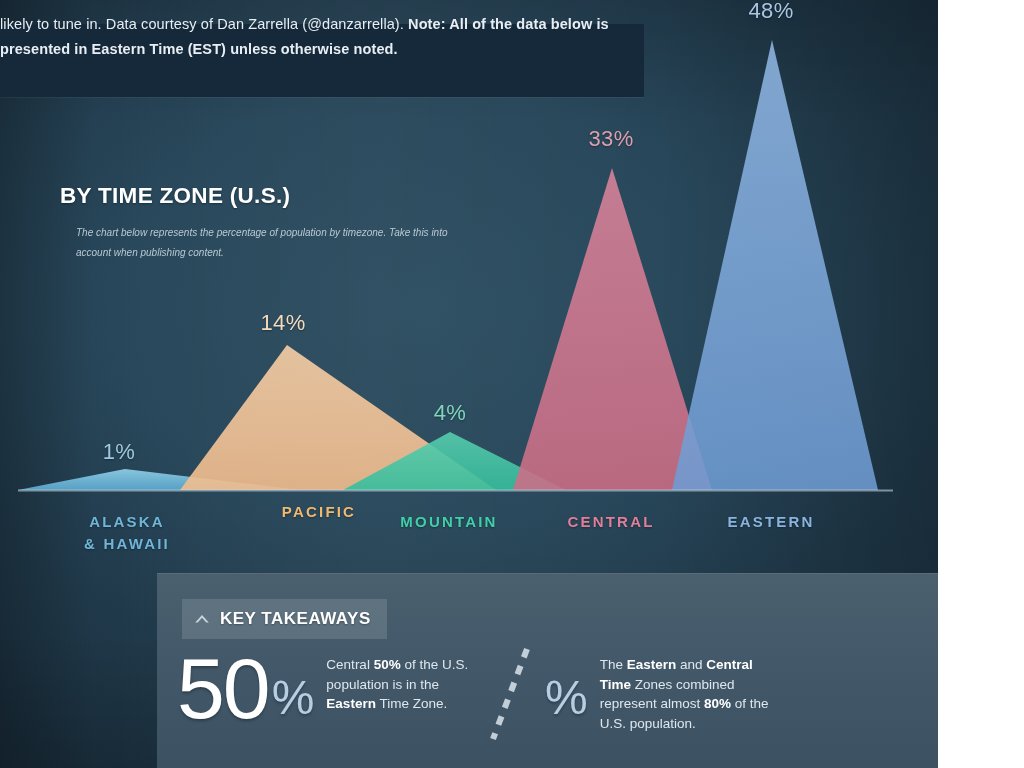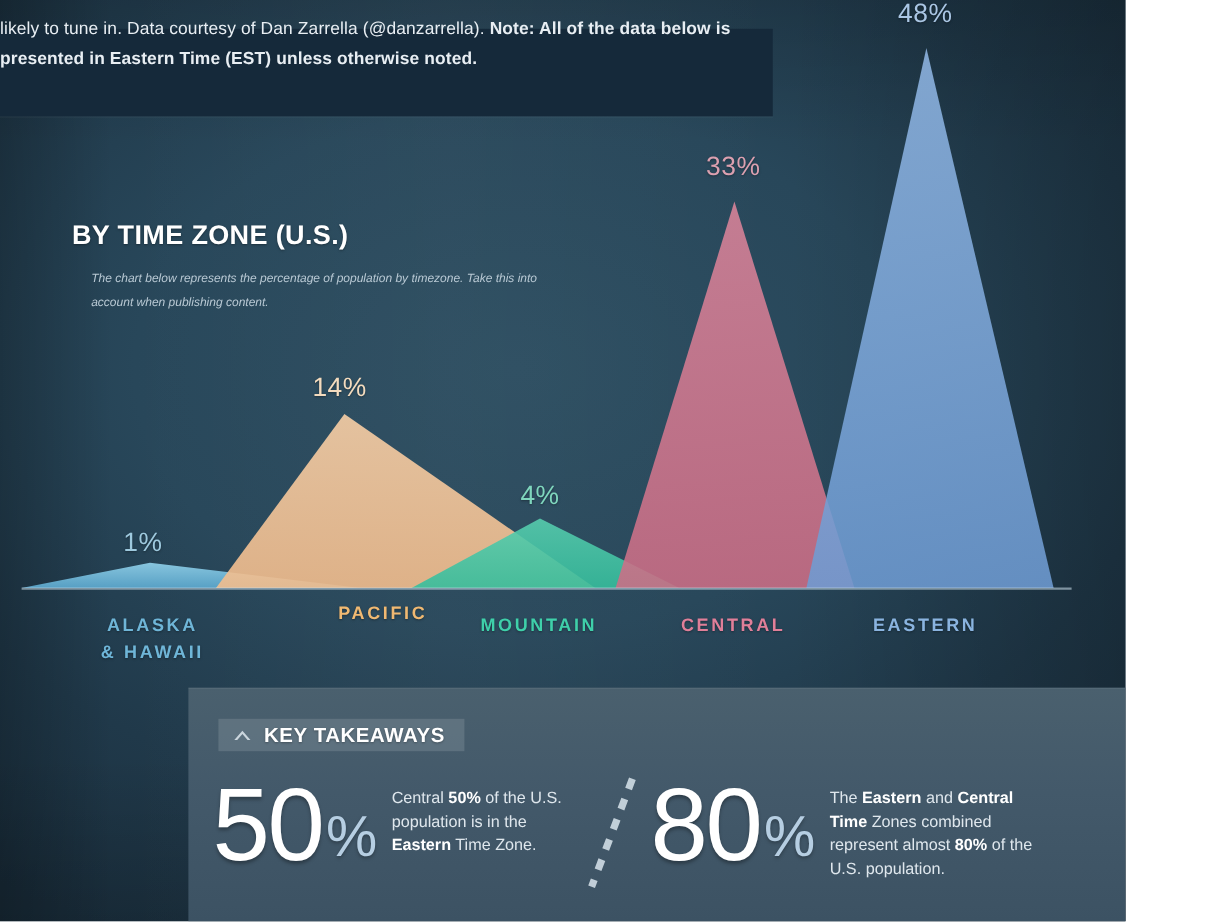--- a/index.html
+++ b/index.html
@@ -77,21 +77,21 @@
     text-align:center;
   }
 
   
   #takeaways{
     position:absolute;left:157px;top:573px;width:781px;height:195px;z-index:5;
     background:linear-gradient(180deg,#4a606e 0%,#43596a 45%,#3c5263 100%);
     box-shadow:inset 0 1px 0 rgba(255,255,255,.08);
   }
   #ktbadge{
-    position:absolute;left:25px;top:26px;height:27px;
+    position:absolute;left:25px;top:26px;height:40px;
     display:flex;align-items:center;gap:9px;
     background:rgba(255,255,255,.13);
     padding:0 16px 0 11px;
   }
   #ktbadge .chev{display:block;width:18px;height:18px;opacity:.82;}
   #ktbadge .kt-text{
     color:#ffffff;font-size:17px;font-weight:700;letter-spacing:.5px;
     text-transform:uppercase;text-shadow:0 1px 2px rgba(0,0,0,.3);
   }
 
@@ -206,21 +206,20 @@
         </div>
         <div class="statcopy"><span>Central </span><b>50%</b><span> of the U.S. population is in the </span><b>Eastern</b><span> Time Zone.</span></div>
       </div>
 
       <svg id="kt-divider" viewBox="0 0 46 98">
         <line x1="40" y1="4" x2="6" y2="94" stroke="#cdd9e2" stroke-width="6" stroke-linecap="butt" stroke-dasharray="9 9" opacity="0.92"></line>
       </svg>
 
       <div class="stat" id="stat-right">
         <div class="bignum">
-          <span>80</span>
           <span class="pct">%</span>
         </div>
         <div class="statcopy"><span>The </span><b>Eastern</b><span> and </span><b>Central</b><span> </span><b>Time</b><span> Zones combined represent almost </span><b>80%</b><span> of the U.S. population.</span></div>
       </div>
 
     </div>
   </div>
 </div>
 
 </body></html>

